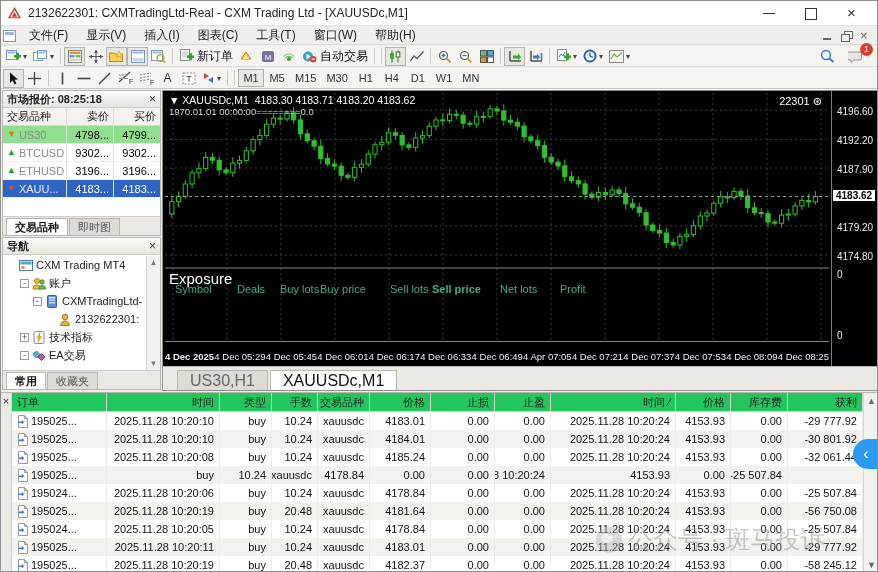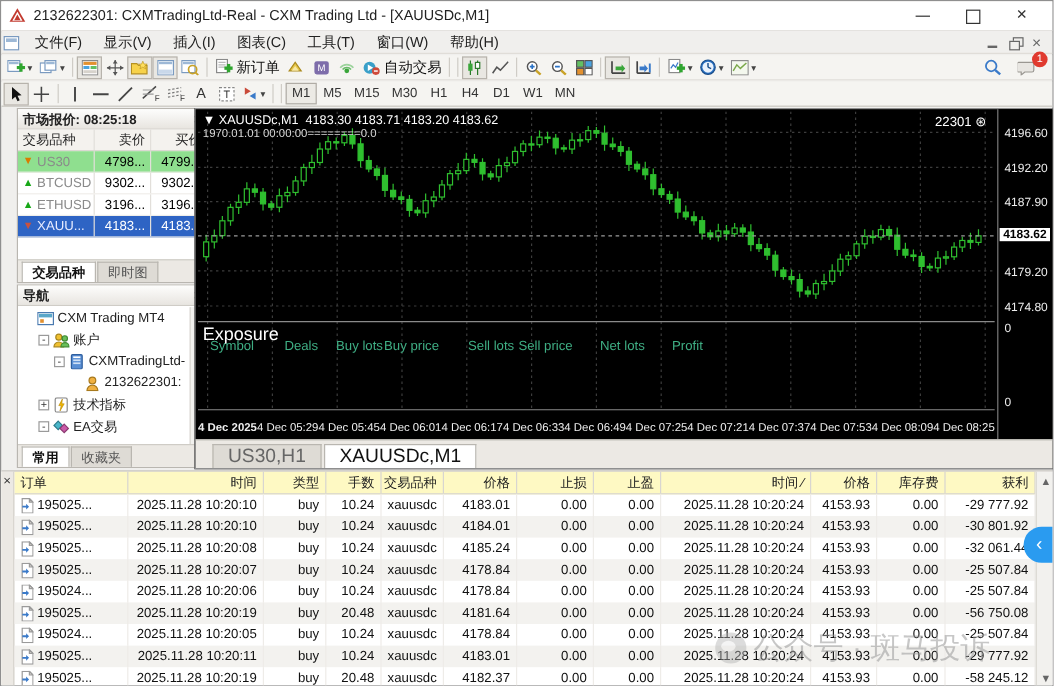--- a/index.html
+++ b/index.html
@@ -41,21 +41,21 @@
   .tsep{width:1px;height:16px;background:#cfccc6;margin:0 3px;}
   .caret{font-size:8px;color:#444;margin-left:2px;}
   .tf-btn{height:18px;min-width:26px;display:flex;align-items:center;justify-content:center;
           padding:0 4px;color:#333;font-size:11px;border:1px solid transparent;}
   .tf-btn.active{background:#eceae5;border:1px solid #b0aca5;}
   .glyph{font-size:13px;line-height:13px;}
   .search-zone{margin-left:auto;display:flex;align-items:center;gap:10px;padding-right:10px;}
   .badge{position:absolute;top:-5px;right:-7px;background:#e03a2f;color:#fff;border-radius:50%;
          width:13px;height:13px;font-size:9px;display:flex;align-items:center;justify-content:center;}
   
-  .left-col{position:absolute;left:12px;top:89px;width:161px;height:251px;background:#f0efed;}
+  .left-col{position:absolute;left:0;top:89px;width:161px;height:251px;background:#f0efed;}
   .panel{border:1px solid #b9b6b0;background:#fff;position:absolute;left:1px;right:1px;}
   .panel-header{height:17px;background:linear-gradient(#fdfdfc,#e8e5e0);display:flex;align-items:center;
                 padding:0 4px;font-weight:bold;font-size:11px;color:#222;border-bottom:1px solid #cfccc6;}
   .panel-close{margin-left:auto;font-weight:normal;color:#333;font-size:12px;line-height:10px;}
   .mw-head,.mw-row{display:flex;height:18px;align-items:center;font-size:11px;}
   .mw-head{background:#f4f2ee;border-bottom:1px solid #dbd8d2;color:#222;}
   .mw-c1{width:64px;padding-left:4px;display:flex;align-items:center;gap:3px;border-right:1px solid #e2dfda;height:100%;}
   .mw-c2{width:47px;text-align:right;padding-right:4px;border-right:1px solid #e2dfda;height:100%;display:flex;align-items:center;justify-content:flex-end;}
   .mw-c3{flex:1;text-align:right;padding-right:4px;height:100%;display:flex;align-items:center;justify-content:flex-end;}
   .mw-row{border-bottom:1px solid #f0eeea;color:#000;}
@@ -98,21 +98,21 @@
   .chart-tab{height:20px;display:flex;align-items:center;padding:0 12px;font-size:16px;color:#666;
              border:1px solid #b9b6b0;border-bottom:none;background:#dedbd5;margin-right:2px;}
   .chart-tab.active{background:#fff;color:#111;}
   
   .terminal{position:absolute;left:0;top:391px;width:878px;height:181px;background:#fff;border-top:1px solid #b9b6b0;}
   .term-left{position:absolute;left:0;top:0;width:11px;height:100%;background:#ece9e4;border-right:1px solid #d4d1cb;
              font-size:11px;color:#333;text-align:center;}
   .term-grid{position:absolute;left:11px;top:0;right:16px;bottom:0;overflow:hidden;}
   .t-row{display:grid;grid-template-columns:95px 113px 52px 46px 52px 61px 64px 56px 125px 55px 57px 1fr;
          height:18px;align-items:center;font-size:11px;}
-  .t-head{height:19px;background:#fef9c3;border-bottom:1px solid #d8d5d0;color:#222;}
+  .t-head{height:19px;background:#22c55e;border-bottom:1px solid #d8d5d0;color:#222;}
   .t-cell{padding:0 5px;text-align:right;white-space:nowrap;overflow:hidden;border-right:1px solid #eeece8;height:100%;
           display:flex;align-items:center;justify-content:flex-end;}
   .t-cell.first{text-align:left;justify-content:flex-start;gap:3px;}
   .t-head .t-cell{border-right:1px solid #d8d5d0;}
   .t-row:nth-child(odd):not(.t-head){background:#f3f2ef;}
   .term-scroll{position:absolute;right:0;top:0;width:16px;height:100%;background:#f2f1ee;border-left:1px solid #d8d5cf;
                display:flex;flex-direction:column;justify-content:space-between;align-items:center;font-size:9px;color:#666;padding:3px 0;}
   .float-btn{position:absolute;right:0px;top:46px;width:26px;height:30px;background:#2a9bf0;border-radius:15px 0 0 15px;
              color:#fff;display:flex;align-items:center;justify-content:center;font-size:16px;z-index:20;}
   .watermark{position:absolute;left:595px;top:522px;z-index:15;color:#9a9a9a;opacity:0.55;font-size:25px;
@@ -797,33 +797,33 @@
         <div class="pa-label" style="top: 178px;">0</div>
         <div class="pa-label" style="top: 239px;">0</div>
       </div>
     <div class="exposure-title">Exposure</div>
     <div id="exp-cols">
         <div class="exp-col" style="left: 12px;">Symbol</div>
         <div class="exp-col" style="left: 74px;">Deals</div>
         <div class="exp-col" style="left: 117px;">Buy lots</div>
         <div class="exp-col" style="left: 157px;">Buy price</div>
         <div class="exp-col" style="left: 227px;">Sell lots</div>
-        <div class="exp-col" style="left: 269px;">Sell price</div>
+        <div class="exp-col" style="left: 269px; font-weight: bold;">Sell price</div>
         <div class="exp-col" style="left: 337px;">Net lots</div>
         <div class="exp-col" style="left: 397px;">Profit</div>
       </div>
     <div class="time-axis" id="time-axis">
         <span style="font-weight: bold;">4 Dec 2025</span>
         <span>4 Dec 05:29</span>
         <span>4 Dec 05:45</span>
         <span>4 Dec 06:01</span>
         <span>4 Dec 06:17</span>
         <span>4 Dec 06:33</span>
         <span>4 Dec 06:49</span>
-        <span>4 Dec 07:25</span>
+        <span>4 Apr 07:05</span>
         <span>4 Dec 07:21</span>
         <span>4 Dec 07:37</span>
         <span>4 Dec 07:53</span>
         <span>4 Dec 08:09</span>
         <span>4 Dec 08:25</span>
       </div>
     <div class="chart-tabs" id="chart-tabs">
         <div class="chart-tab">US30,H1</div>
         <div class="chart-tab active">XAUUSDc,M1</div>
       </div>
@@ -921,21 +921,20 @@
           <div class="t-cell first">
             <span style="flex: 0 0 auto;">
               <svg width="11" height="13" viewBox="0 0 11 13">
                 <path d="M1.5,0.5 h6 l3,3 v9 h-9 Z" fill="#fff" stroke="#9a9a9a"></path>
                 <path d="M7.5,0.5 v3 h3 Z" fill="#d8d5d0" stroke="#9a9a9a"></path>
                 <polygon points="2,9 6,9 6,7 9,10 6,13 6,11 2,11" fill="#3a7ac9" transform="scale(0.8) translate(0,-1)"></polygon>
               </svg>
             </span>
             <span>195025...</span>
           </div>
-          <div class="t-cell">2025.11.28 10:20:07</div>
           <div class="t-cell">buy</div>
           <div class="t-cell">10.24</div>
           <div class="t-cell">xauusdc</div>
           <div class="t-cell">4178.84</div>
           <div class="t-cell">0.00</div>
           <div class="t-cell">0.00</div>
           <div class="t-cell">2025.11.28 10:20:24</div>
           <div class="t-cell">4153.93</div>
           <div class="t-cell">0.00</div>
           <div class="t-cell">-25 507.84</div>

